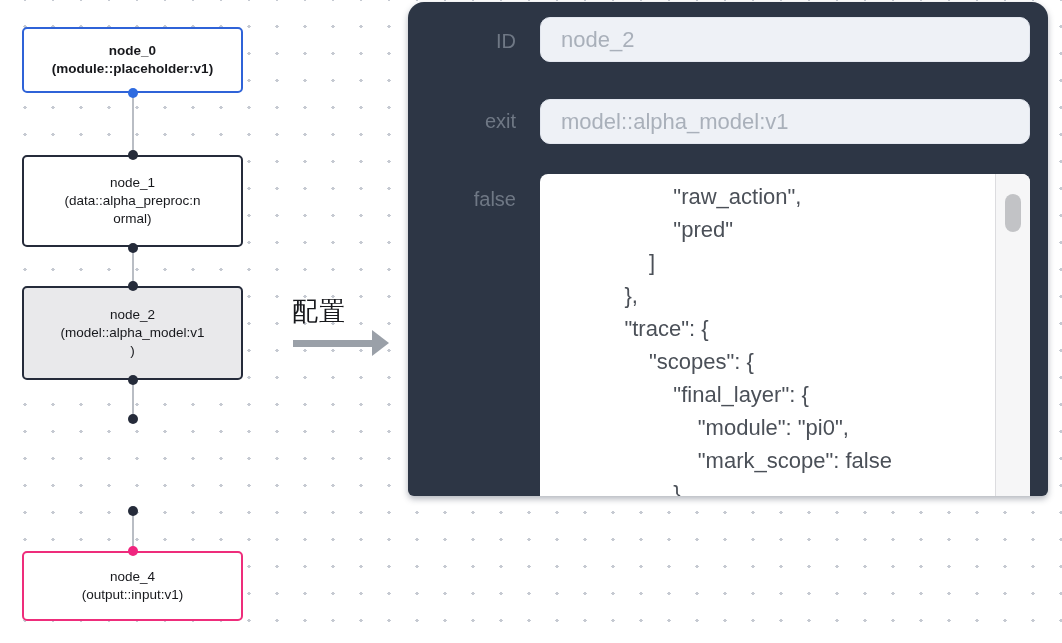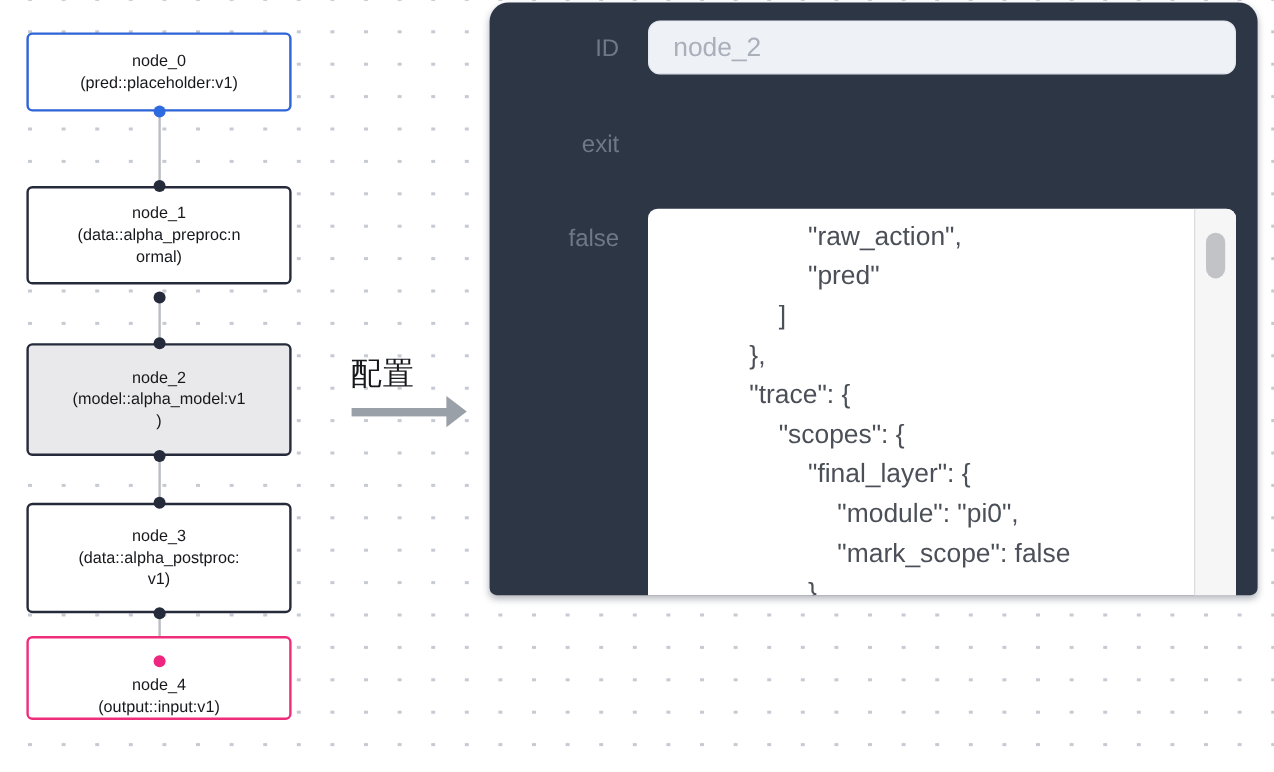--- a/index.html
+++ b/index.html
@@ -13,25 +13,25 @@
   
   .node{
     position:absolute;left:22px;width:221px;box-sizing:border-box;
     background:#ffffff;border:2px solid #252b3a;border-radius:5px;
     display:flex;align-items:center;justify-content:center;text-align:center;
   }
   .node .txt{
     font-size:13.5px;line-height:18px;color:#17181c;max-width:170px;
     white-space:pre-line;word-break:break-all;
   }
-  .node-0{top:27px;height:66px;border-color:#2f63d8;border-width:2px;}
-  .node-1{top:155px;height:82px;}
+  .node-0{top:27px;height:66px;border-color:#2f63d8;border-width:2px;font-weight:bold;}
+  .node-1{top:155px;height:92px;}
   .node-2{top:286px;height:94px;background:#e9e9eb;border-width:2.5px;}
   .node-3{top:419px;height:92px;}
-  .node-4{top:530px;height:70px;border-color:#ee2d7b;align-items:flex-end;}
+  .node-4{top:551px;height:70px;border-color:#ee2d7b;}
   .edge{position:absolute;left:132px;width:1.5px;background:#b9bdc4;}
   .edge-0{top:93px;height:62px;}
   .edge-1{top:248px;height:38px;}
   .edge-2{top:380px;height:39px;}
   .edge-3{top:511px;height:40px;}
   .port{position:absolute;width:10px;height:10px;border-radius:50%;background:#252b3a;left:127.5px;}
   .port.blue{background:#2e6be0;}
   .port.pink{background:#f0257f;}
   .p-n0-out{top:88px;}
   .p-n1-in{top:150px;} .p-n1-out{top:243px;}
@@ -98,33 +98,29 @@
 <body>
 
 <div class="screen">
 
   <div class="edge edge-0"></div>
   <div class="edge edge-1"></div>
   <div class="edge edge-2"></div>
   <div class="edge edge-3"></div>
 
   <div class="node node-0">
-    <div class="txt"><span>node_0</span><br><span>(pred::placeholder:v1)</span></div>
+    <div class="txt"><span>node_0</span><br><span>(module::placeholder:v1)</span></div>
   </div>
   <div class="node node-1">
     <div class="txt"><span>node_1</span><br><span>(data::alpha_preproc:n
 ormal)</span></div>
   </div>
   <div class="node node-2">
     <div class="txt"><span>node_2</span><br><span>(model::alpha_model:v1
 )</span></div>
-  </div>
-  <div class="node node-3">
-    <div class="txt"><span>node_3</span><br><span>(data::alpha_postproc:
-v1)</span></div>
   </div>
   <div class="node node-4">
     <div class="txt"><span>node_4</span><br><span>(output::input:v1)</span></div>
   </div>
 
   <div class="port blue p-n0-out"></div>
   <div class="port p-n1-in"></div>
   <div class="port p-n1-out"></div>
   <div class="port p-n2-in"></div>
   <div class="port p-n2-out"></div>
@@ -135,20 +131,21 @@
   <div class="transition-label">配置</div>
   <div class="arrow-shaft"></div>
   <div class="arrow-head"></div>
 
   <div class="panel">
 
     <div class="field-label lbl-id">ID</div>
     <input class="text-input inp-id" readonly="" value="node_2" style="">
 
     <div class="field-label lbl-type">exit</div>
+    <input class="text-input inp-type" readonly="" value="model::alpha_model:v1" style="">
 
     <div class="field-label lbl-config">false</div>
     <div class="config-box">
       <pre class="config-text">            "raw_action",
             "pred"
         ]
     },
     "trace": {
         "scopes": {
             "final_layer": {

